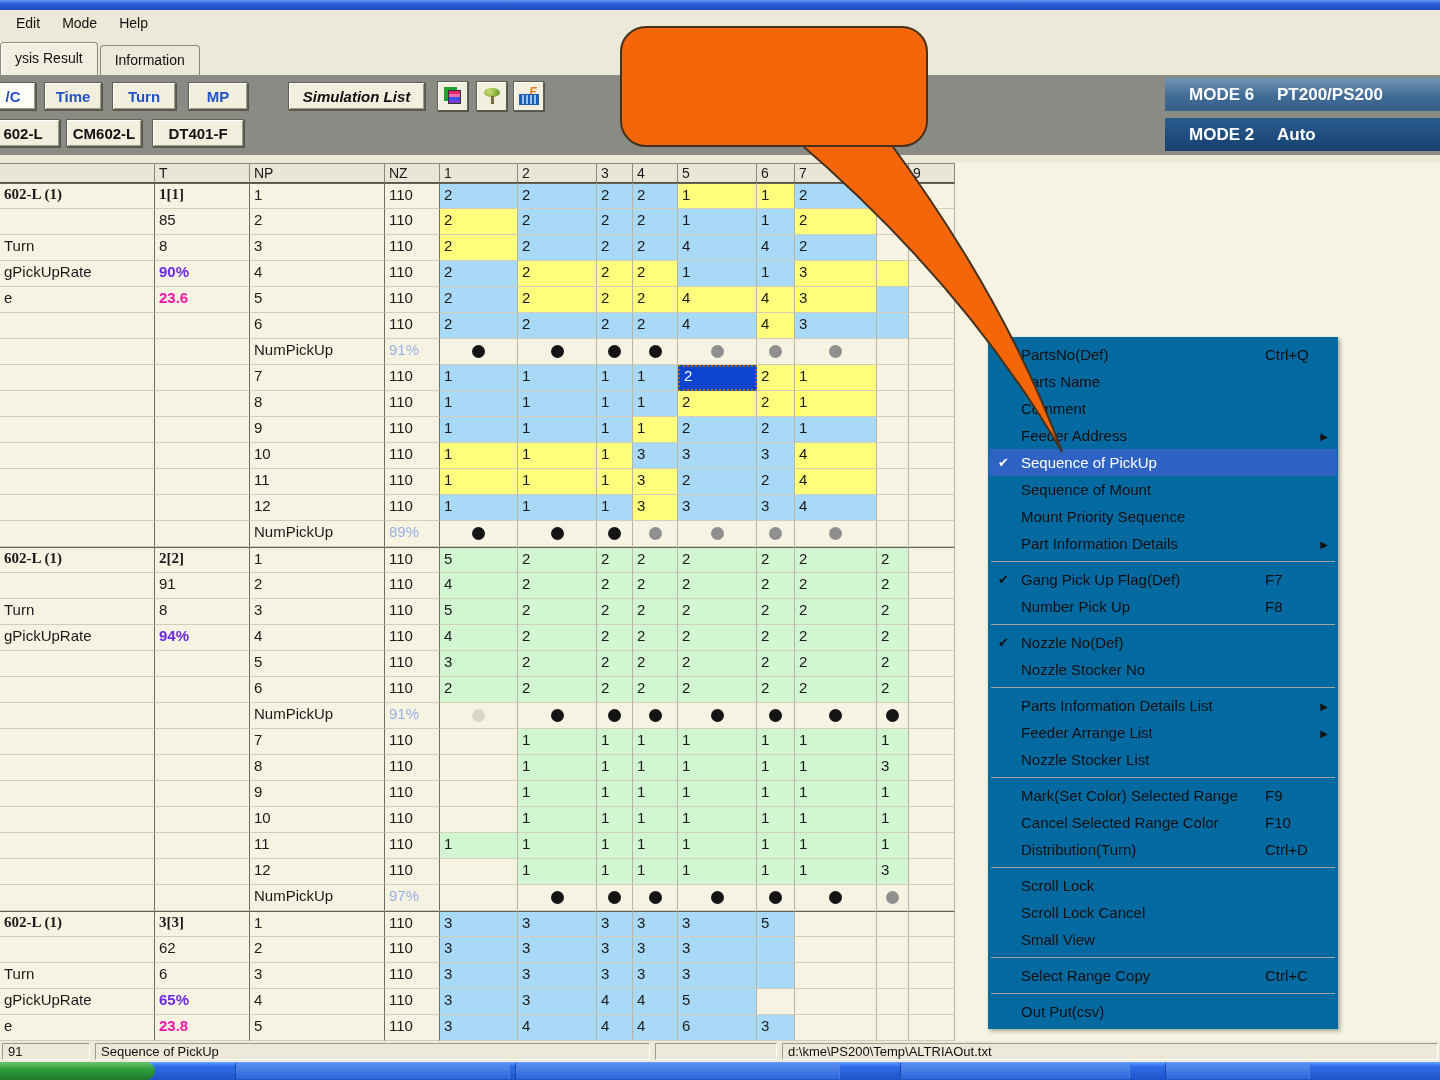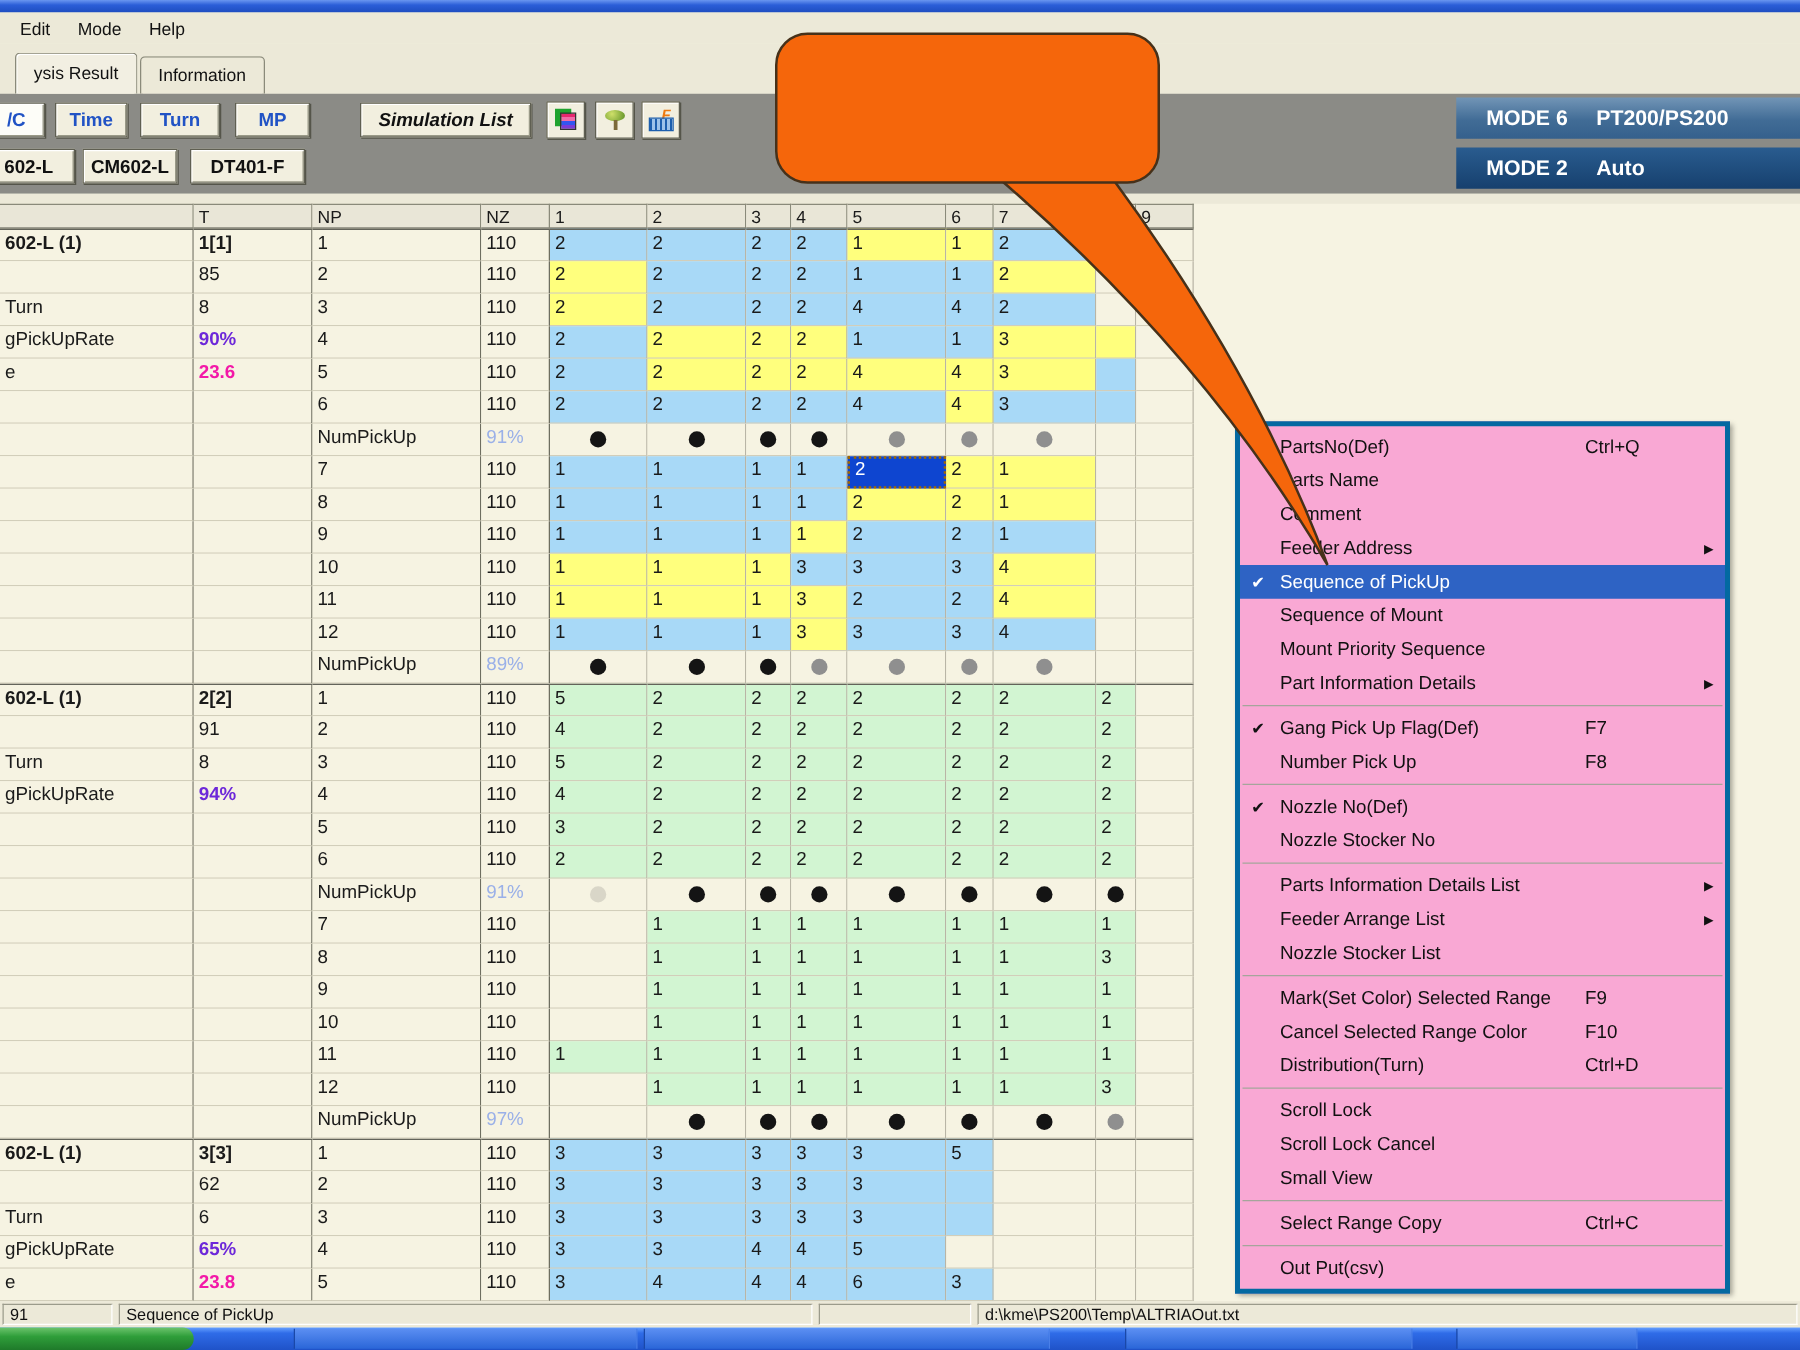--- a/index.html
+++ b/index.html
@@ -12,21 +12,21 @@
     background:linear-gradient(#6a96f0,#2b5ed8 40%,#1e4dc0); }
 
   
   #menubar { position:absolute; left:0; top:10px; width:1440px; height:25px;
     background:#ece9d8; display:flex; align-items:center; gap:2px; padding-left:6px;
     font-size:14px; color:#111; }
   .menu-top-item { padding:3px 10px; }
 
   
   #tabrow { position:absolute; left:0; top:35px; width:1440px; height:40px;
-    background:#ece9d8; display:flex; align-items:flex-end; padding-left:12px; }
+    background:#ece9d8; display:flex; align-items:flex-end; padding-left:0; }
   .tab { height:30px; line-height:28px; padding:0 14px; font-size:14px; color:#111;
     background:#ece9d8; border:1px solid #8a8a7a; border-bottom:none;
     border-radius:4px 4px 0 0; margin-right:2px; position:relative; }
   .tab.active { height:33px; line-height:31px; background:#f2efe2; z-index:2;
     box-shadow:inset 1px 1px 0 #fff; }
 
   
   #toolbar { position:absolute; left:0; top:75px; width:1440px; height:80px; background:#8b8b86; }
   #toolbar-strip { position:absolute; left:0; top:155px; width:1440px; height:8px; background:#ece9d8; }
   .tbtn { position:absolute; height:28px; background:#f2efdf; border:1px solid #5f5f52;
@@ -67,37 +67,37 @@
   #tablewrap { position:absolute; left:0; top:163px; width:955px; }
   .tr { display:grid; grid-template-columns:155px 95px 135px 55px 78px 79px 36px 45px 79px 38px 82px 32px 46px;
     height:26px; }
   .tr.hdr { height:20px; }
   .td,.th { font-size:15px; color:#1a1a1a; padding:2px 0 0 4px; overflow:hidden; white-space:nowrap;
     border-right:1px solid #b9b5a6; border-bottom:1px solid #d2ceba; background:#f6f3e2; }
   .th { font-size:14px; background:#e9e6d7; border-right:1px solid #8a8a7a;
     border-bottom:1px solid #55554a; border-top:1px solid #8a8a7a; padding-top:1px; }
   .td.major { border-right:1px solid #6e6e60; }
   .tr.gs .td { border-top:1px solid #63635a; }
-  .td.b { font-weight:bold; }
+  .td.b { font-weight:bold;font-family:Liberation Serif, serif; }
   .td.rate { color:#6d28d9; font-weight:bold; }
   .td.time { color:#f318a8; font-weight:bold; }
   .td.pct { color:#9ab0e8; }
   .td.cb { background:#a8d9f7; }
   .td.cy { background:#ffff7d; }
   .td.cg { background:#d2f5d2; }
   .td.cs { background:#0e45d0; color:#fff; border:2px dotted #a06a00; padding-top:0; }
   .td.dotcell { display:flex; align-items:center; justify-content:center; padding:0; }
   .dot { width:13px; height:13px; border-radius:50%; }
   .dot.k { background:#141414; }
   .dot.g { background:#8f8f8f; }
   .dot.f { background:#d9d6c8; }
 
   
-  #context-menu { position:absolute; left:988px; top:337px; width:396px; background:#f9a8d4;
-    border:4px solid #0369a1; box-shadow:2px 2px 4px rgba(60,60,50,.45); padding:3px 0; z-index:50; }
+  #context-menu { position:absolute; left:988px; top:337px; width:350px; background:#0369a1;
+    border:1px solid #0369a1; box-shadow:2px 2px 4px rgba(60,60,50,.45); padding:3px 0; z-index:50; }
   .mi { position:relative; height:27px; line-height:27px; font-size:15px; color:#111; }
   .mi .chk { position:absolute; left:9px; top:0; font-size:13px; }
   .mi .lab { position:absolute; left:32px; top:0; }
   .mi .sc { position:absolute; left:276px; top:0; }
   .mi .ar { position:absolute; right:9px; top:1px; font-size:10px; }
   .mi.hl { background:#2e63c4; color:#fff; }
   .msep { height:9px; position:relative; }
   .msep::after { content:""; position:absolute; left:2px; right:2px; top:4px; border-top:1px solid #a5a59b; }
 
   

